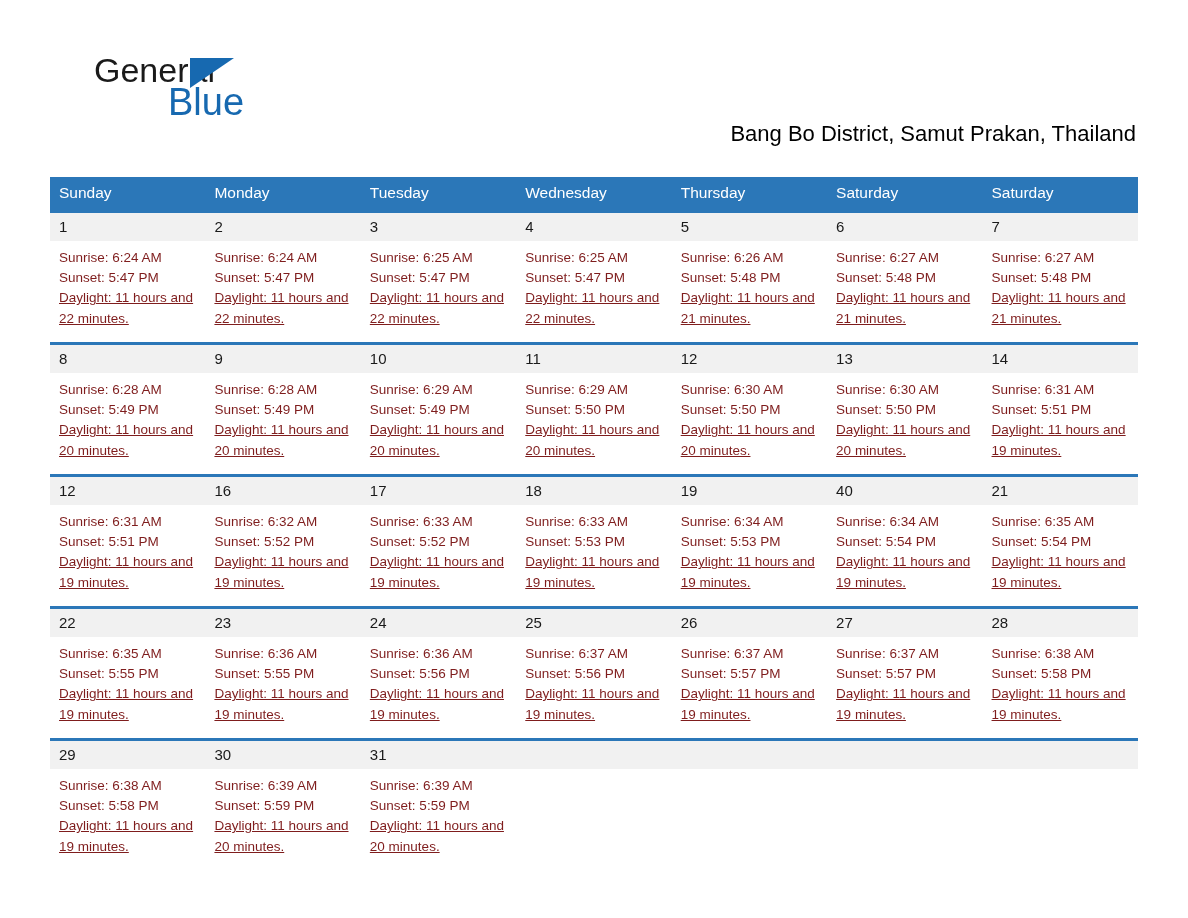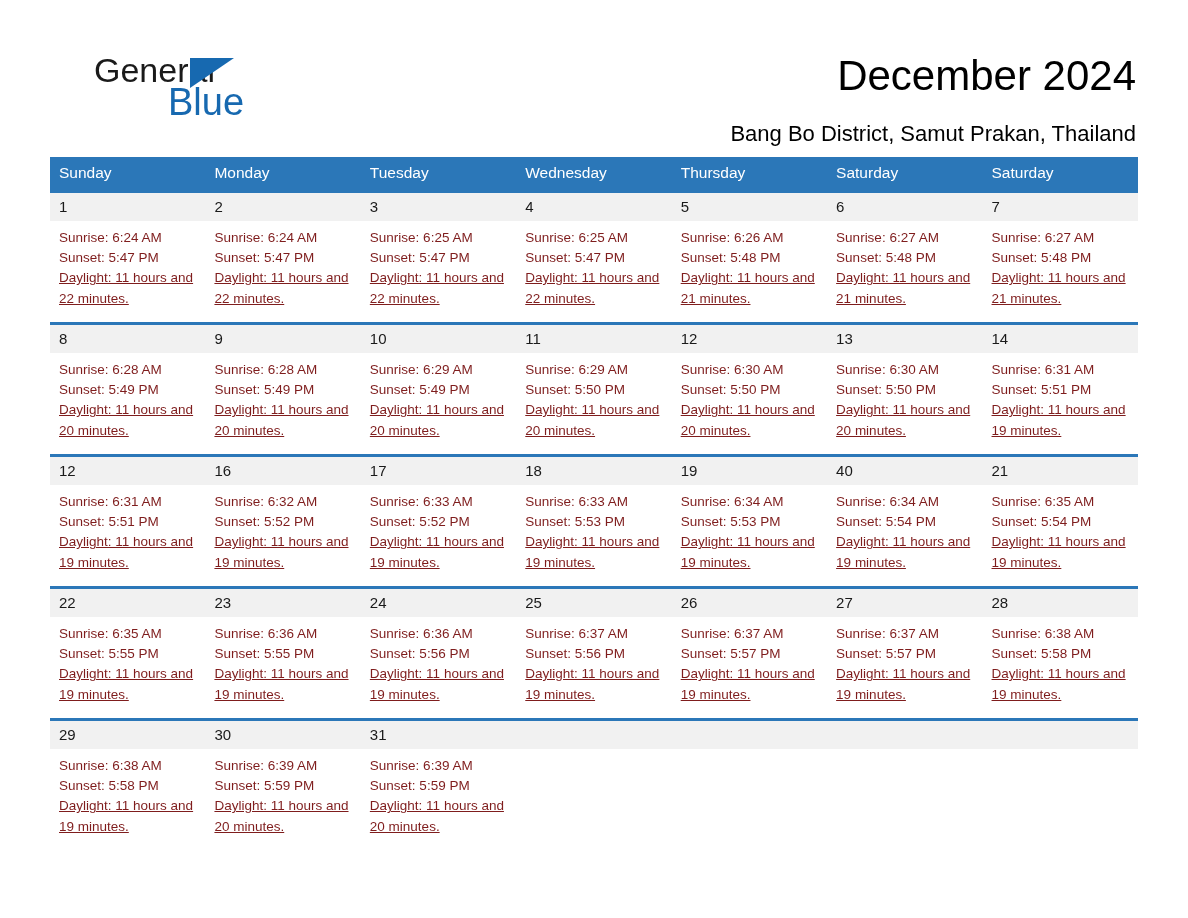--- a/index.html
+++ b/index.html
@@ -94,20 +94,21 @@
   .calendar {
     position: absolute;
     left: 50px;
     top: 157px;
     width: 1088px;
   }
   table.cal {
     border-collapse: collapse;
     table-layout: fixed;
     width: 1088px;
+    margin-top: 20px;
   }
   table.cal col { width: 155.43px; }
 
   thead th {
     background: #2b77b8;
     color: #ffffff;
     font-size: 15.5px;
     font-weight: 400;
     text-align: left;
     padding: 7px 0 8px 9px;
@@ -151,21 +152,20 @@
 <div class="page">
 
   <div class="header">
 
     <div class="logo">
       <span class="logo-general">General</span>
       <span class="logo-tri"></span>
       <span class="logo-blue">Blue</span>
     </div>
 
-    <div class="title">December 2024</div>
     <div class="subtitle">Bang Bo District, Samut Prakan, Thailand</div>
   </div>
 
   <div class="calendar">
     <table class="cal">
       <colgroup>
         <col>
           <col>
           <col>
           <col>

